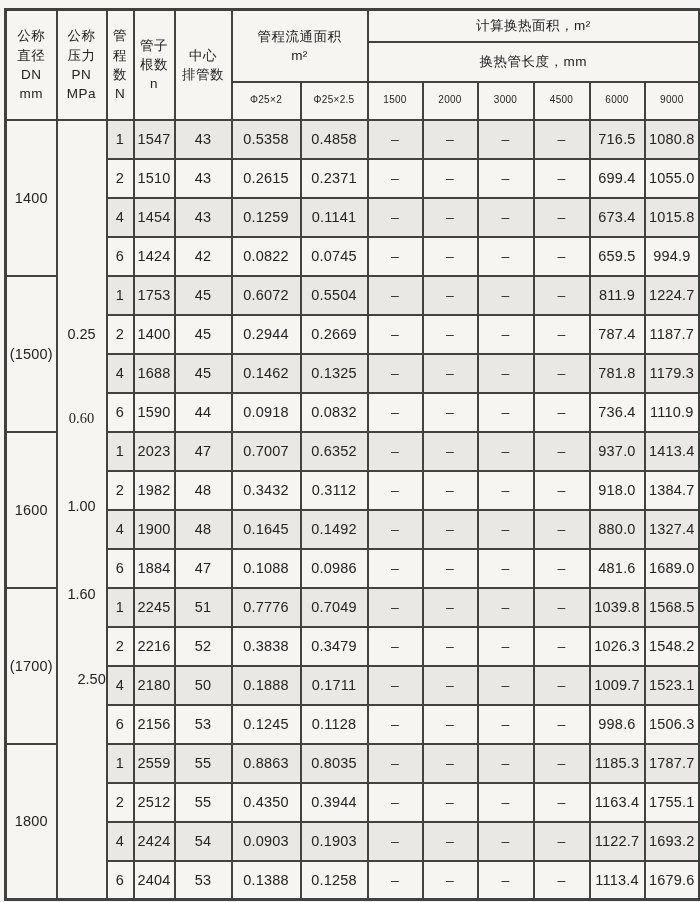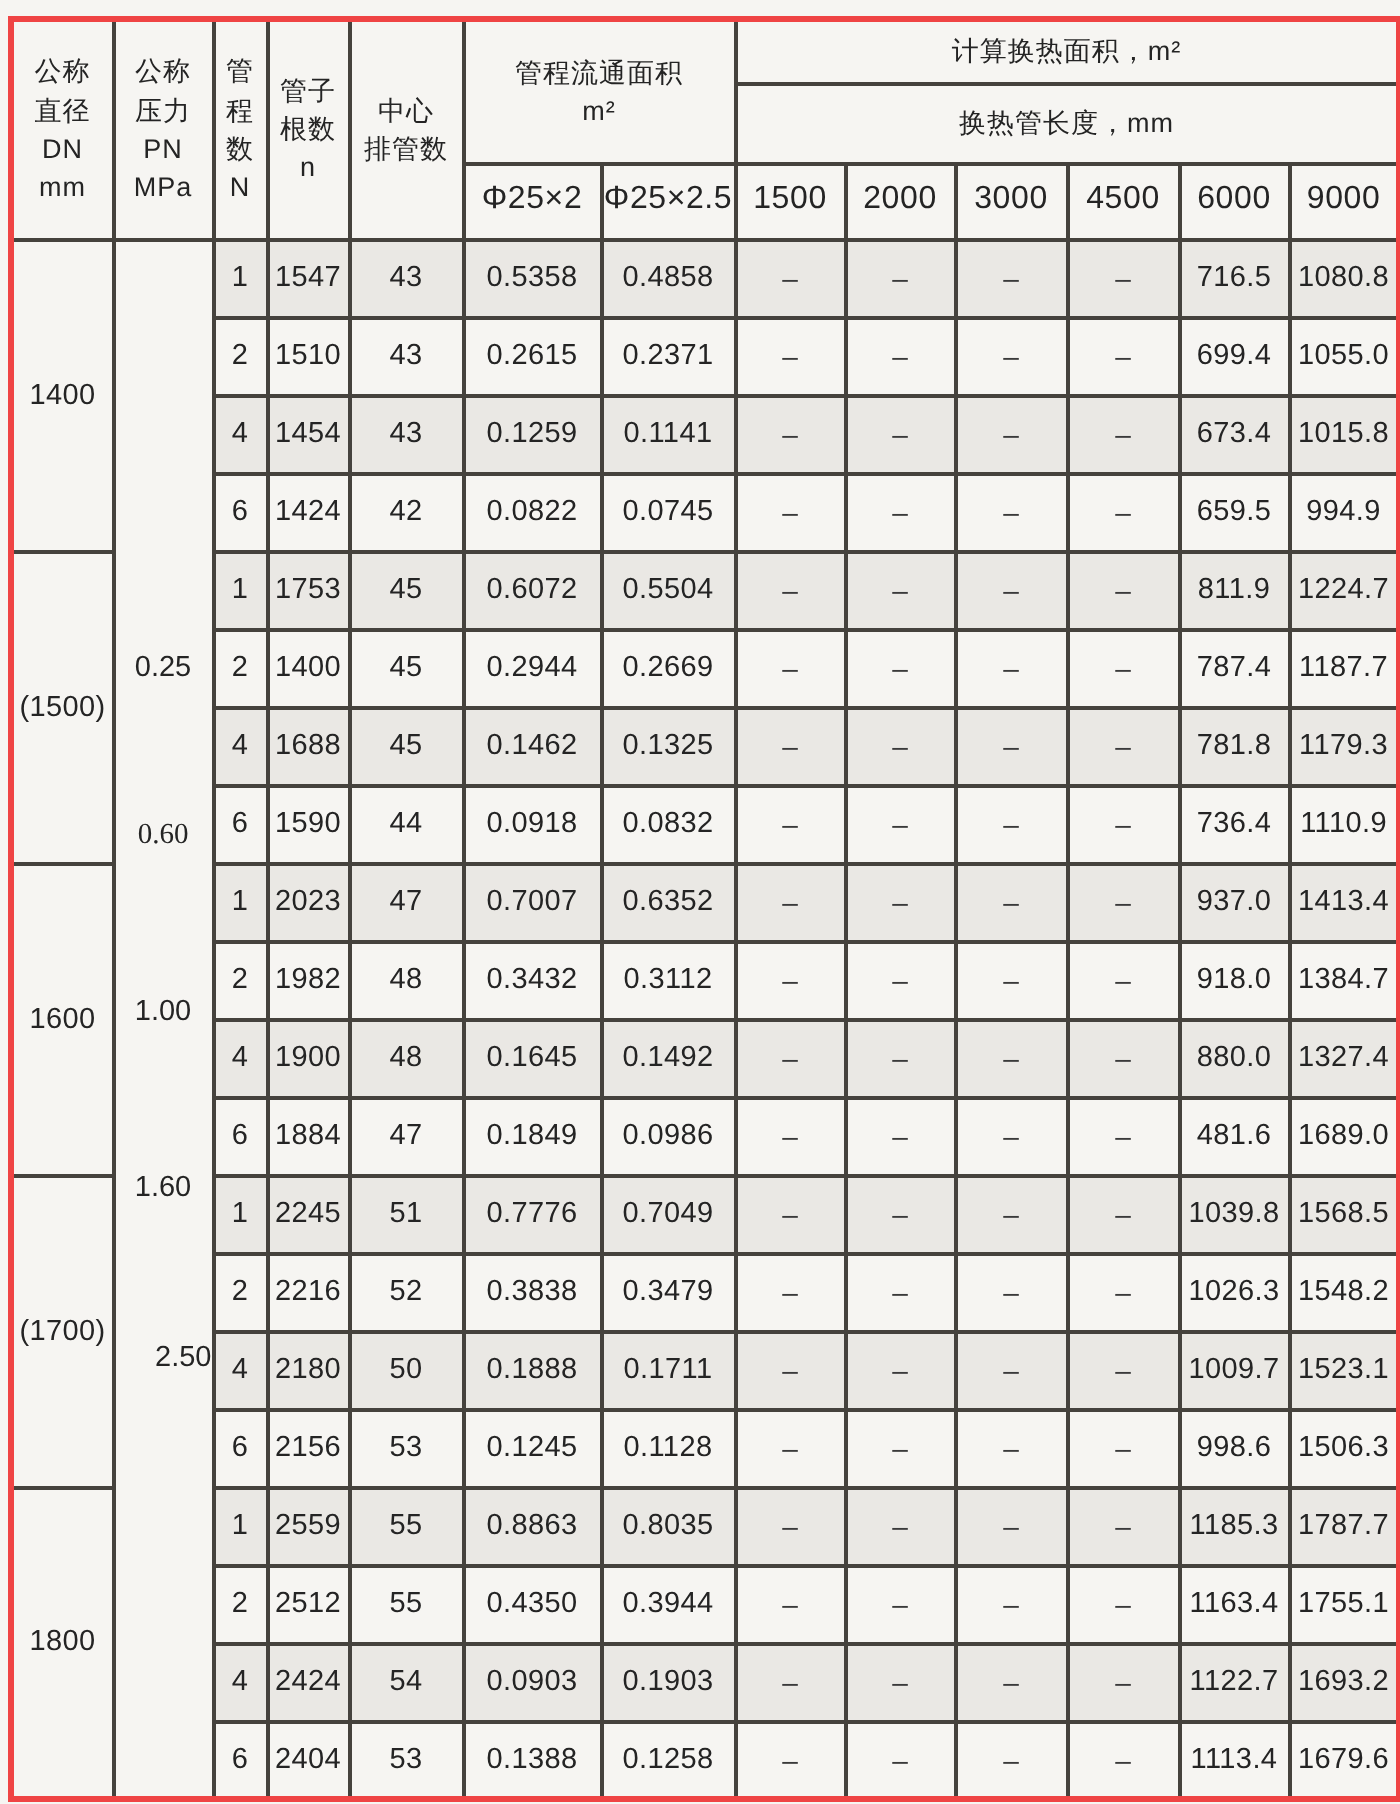--- a/index.html
+++ b/index.html
@@ -16,38 +16,38 @@
   .sheet {
     position: absolute; left: 0; top: 0;
     width: 700px; height: 902px;
     background: #f6f5f2;
   }
   table.spec {
     position: absolute; left: 4px; top: 8px;
     width: 694px; height: 890px;
     border-collapse: collapse;
     table-layout: fixed;
-    border: 3px solid #ef4444;
+    border: 3px solid #404040;
   }
   th, td {
     border: 2px solid #45423d;
     padding: 0;
     text-align: center;
     vertical-align: middle;
     font-weight: normal;
     background: #f6f5f2;
     overflow: hidden;
   }
   thead th {
     font-size: 13.5px;
     line-height: 1.42;
     white-space: pre-line;
     letter-spacing: 0.5px;
   }
-  th.phi, th.len-head { font-size: 16px; letter-spacing: 0.3px; margin-top: 36px; }
+  th.phi, th.len-head { font-size: 10px; letter-spacing: 0.3px; margin-top: 36px; }
   td.num { font-size: 14.5px; letter-spacing: 0.2px; }
   td.dash { font-size: 14px; color: #3a3a3a; }
   tbody tr.band td { background: #eae8e4; }
   td.dn-cell, td.pn-cell {
     background: #f6f5f2 !important;
     font-size: 14.5px;
   }
   td.pn-cell { position: relative; margin-left: 38px; }
   .pn-val {
     position: absolute; left: 0; right: 0;
@@ -268,21 +268,21 @@
           <td class="dash">–</td>
           <td class="dash">–</td>
           <td class="dash">–</td>
           <td class="num">880.0</td>
           <td class="num">1327.4</td>
         </tr>
         <tr>
           <td class="num">6</td>
           <td class="num">1884</td>
           <td class="num">47</td>
-          <td class="num">0.1849</td>
+          <td class="num">0.1088</td>
           <td class="num">0.0986</td>
           <td class="dash">–</td>
           <td class="dash">–</td>
           <td class="dash">–</td>
           <td class="dash">–</td>
           <td class="num">481.6</td>
           <td class="num">1689.0</td>
         </tr>
         <tr class="band">
           <td rowspan="4" class="dn-cell num">(1700)</td>

